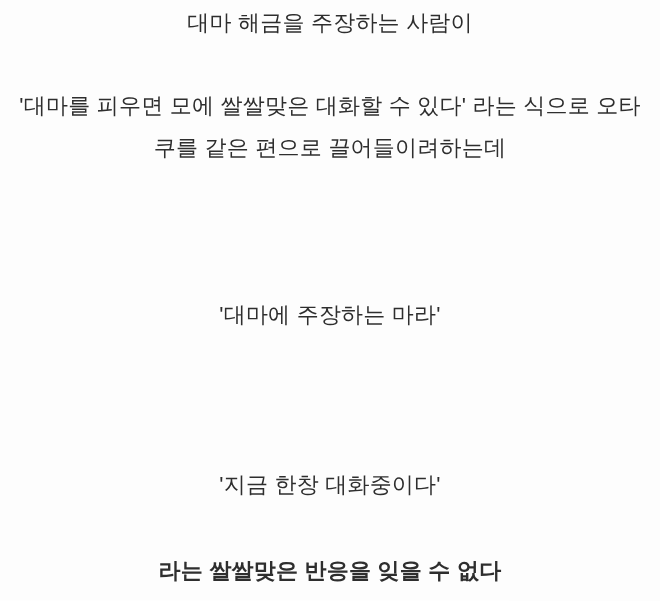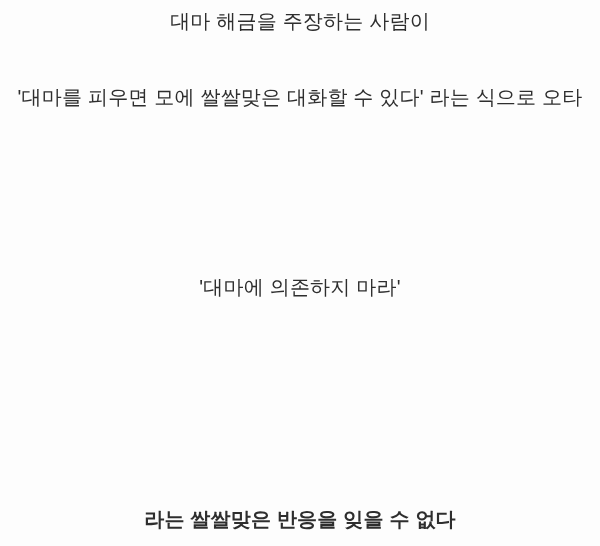--- a/index.html
+++ b/index.html
@@ -41,26 +41,30 @@
 <body>
 
 <div class="canvas">
 
   <p class="para p1">
     <span class="line">대마 해금을 주장하는 사람이</span>
   </p>
 
   <p class="para p2">
     <span class="line">'대마를 피우면 모에 쌀쌀맞은 대화할 수 있다' 라는 식으로 오타</span>
+    <span class="line">쿠를 같은 편으로 끌어들이려하는데</span>
   </p>
 
 
   <p class="para p4">
-    <span class="line">'대마에 의존하지 마라'</span>
+    <span class="line">'대마에 주장하는 마라'</span>
   </p>
 
 
+  <p class="para p6">
+    <span class="line">'지금 한창 대화중이다'</span>
+  </p>
 
   <p class="para p7">
     <span class="line">라는 쌀쌀맞은 반응을 잊을 수 없다</span>
   </p>
 
 </div>
 
 </body></html>

